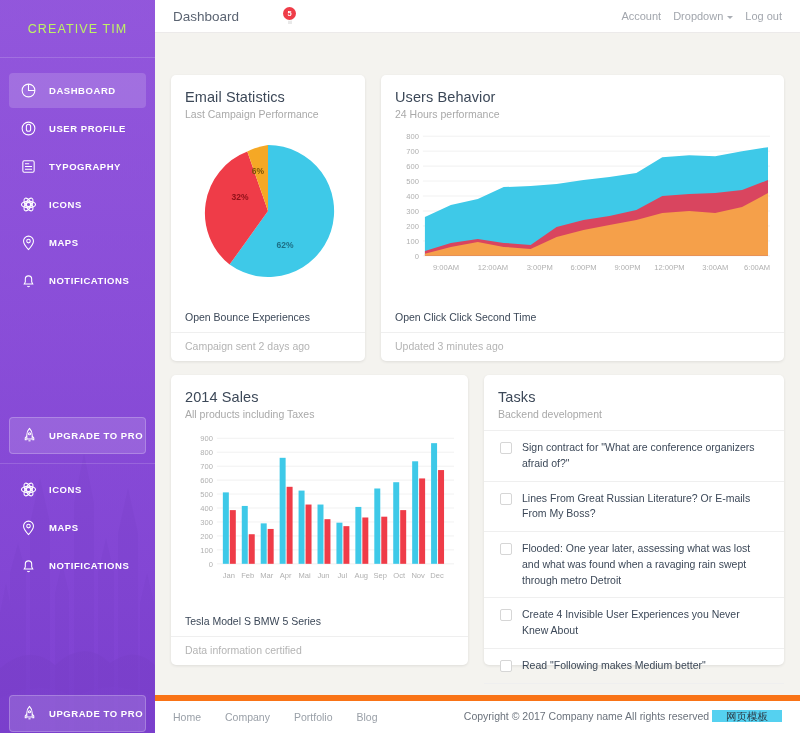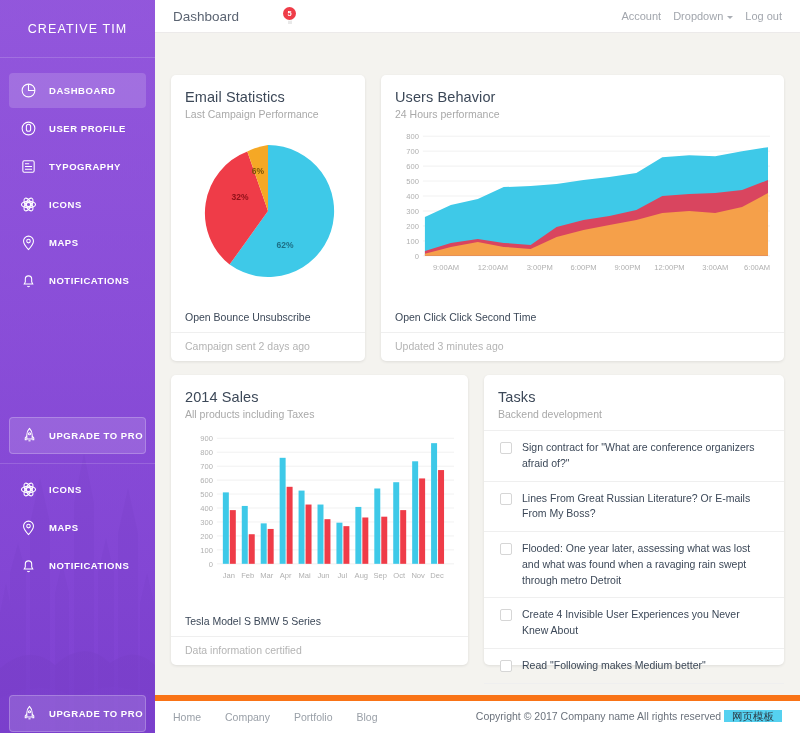--- a/index.html
+++ b/index.html
@@ -28,21 +28,21 @@
   }
   .sidebar-trees { position: absolute; left: 0; bottom: 0; width: 155px; height: 460px; opacity: .30; }
   .sidebar-overlay {
     position: absolute; inset: 0;
     background: linear-gradient(180deg, rgba(140,82,216,.55) 0%, rgba(128,66,210,.45) 100%);
   }
   .sidebar-content { position: relative; z-index: 3; height: 733px; }
 
   .brand {
     height: 58px; display: flex; align-items: center; justify-content: center;
-    color: #ffffff; font-size: 12.5px; letter-spacing: 1.1px; font-weight: 400;
+    color: #bef264; font-size: 12.5px; letter-spacing: 1.1px; font-weight: 400;
     border-bottom: 1px solid rgba(255,255,255,.16);
   }
   .nav { padding: 12px 0 0 0; }
   .nav-item {
     display: flex; align-items: center; gap: 12px;
     margin: 3px 9px; padding: 9px 11px; border-radius: 4px;
     color: #fff; font-size: 9.5px; letter-spacing: .55px; font-weight: 600;
     text-transform: uppercase; white-space: nowrap;
   }
   .nav-item.active { background: rgba(255,255,255,.16); }
@@ -135,21 +135,21 @@
 
   
   .footer {
     position: absolute; left: 0; bottom: 0; width: 645px; height: 38px;
     background: #fff; border-top: 6px solid #f97316;
     display: flex; align-items: center; padding: 0 18px;
   }
   .footer-links { display: flex; gap: 24px; }
   .footer-link { font-size: 10.5px; color: #9aa0a8; }
   .footer-copy { margin-left: auto; font-size: 10.5px; color: #6b727c; }
-  .footer-mark { background: #55d1f0; color: #2b3a45; padding: 0 8px; }
+  .footer-mark { background: #55d1f0; color: #2b3a45; padding: 0 14px; }
 </style>
 </head>
 <body>
 
 <div class="app">
 
   <aside class="sidebar">
     <div class="sidebar-bg"></div>
     <svg class="sidebar-trees" viewBox="0 0 155 460" preserveAspectRatio="none">
       <g fill="#5d2ea8" opacity="0.55">
@@ -337,21 +337,21 @@
                   <path d="M71 71 L32.6 124.6 A66 66 0 0 1 50.3 11.5 Z" fill="#ef3c48"></path>
 
                   <path d="M71 71 L50.3 11.5 A66 66 0 0 1 71 5 Z" fill="#f5a825"></path>
                   <text class="pie-label" x="88" y="108" fill="#1d6e85" text-anchor="middle">62%</text>
                   <text class="pie-label" x="43" y="60" fill="#8e1018" text-anchor="middle">32%</text>
                   <text class="pie-label" x="61" y="34" fill="#7a5408" text-anchor="middle">6%</text>
                 </svg>
               </div>
             </div>
           </div>
-          <div class="card-legend">Open Bounce Unsubscribe</div>
+          <div class="card-legend">Open Bounce Experiences</div>
           <div class="card-foot">Campaign sent 2 days ago</div>
         </div>
 
         <div class="card" style="width:403px;height:286px;">
           <div class="card-head">
             <div class="card-title">Users Behavior</div>
             <div class="card-sub">24 Hours performance</div>
           </div>
           <div class="card-body">
             <svg class="chart-svg" viewBox="0 0 380 160" height="160">

